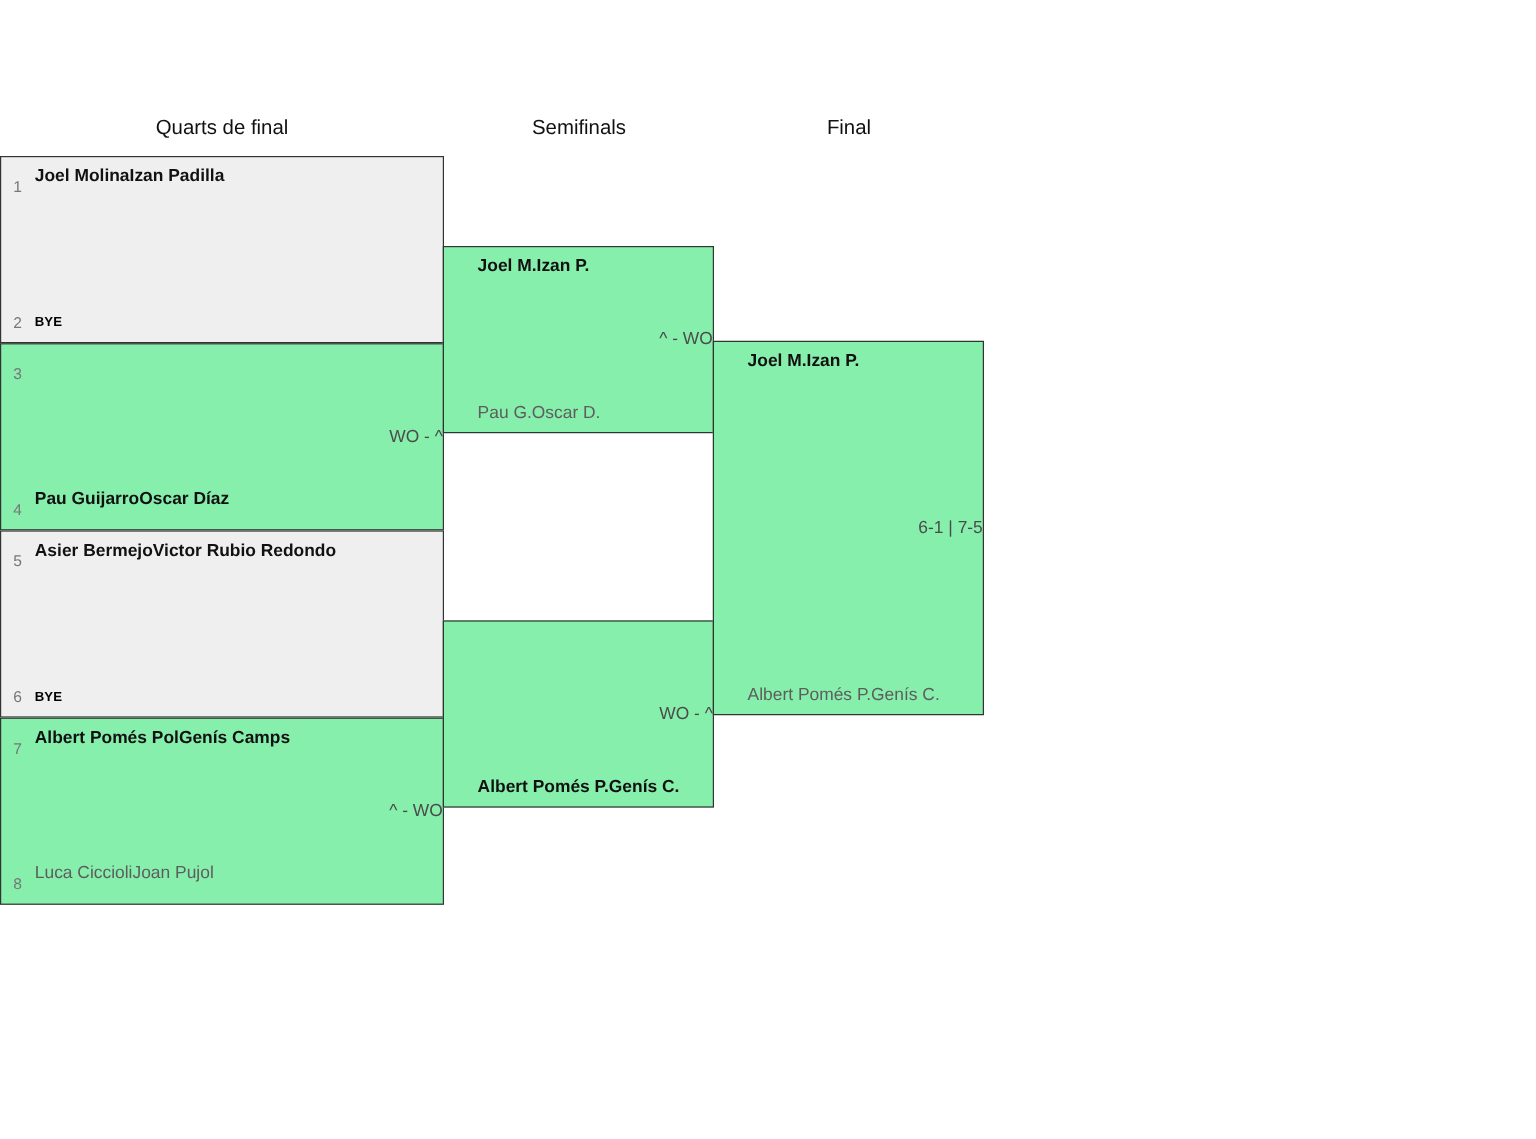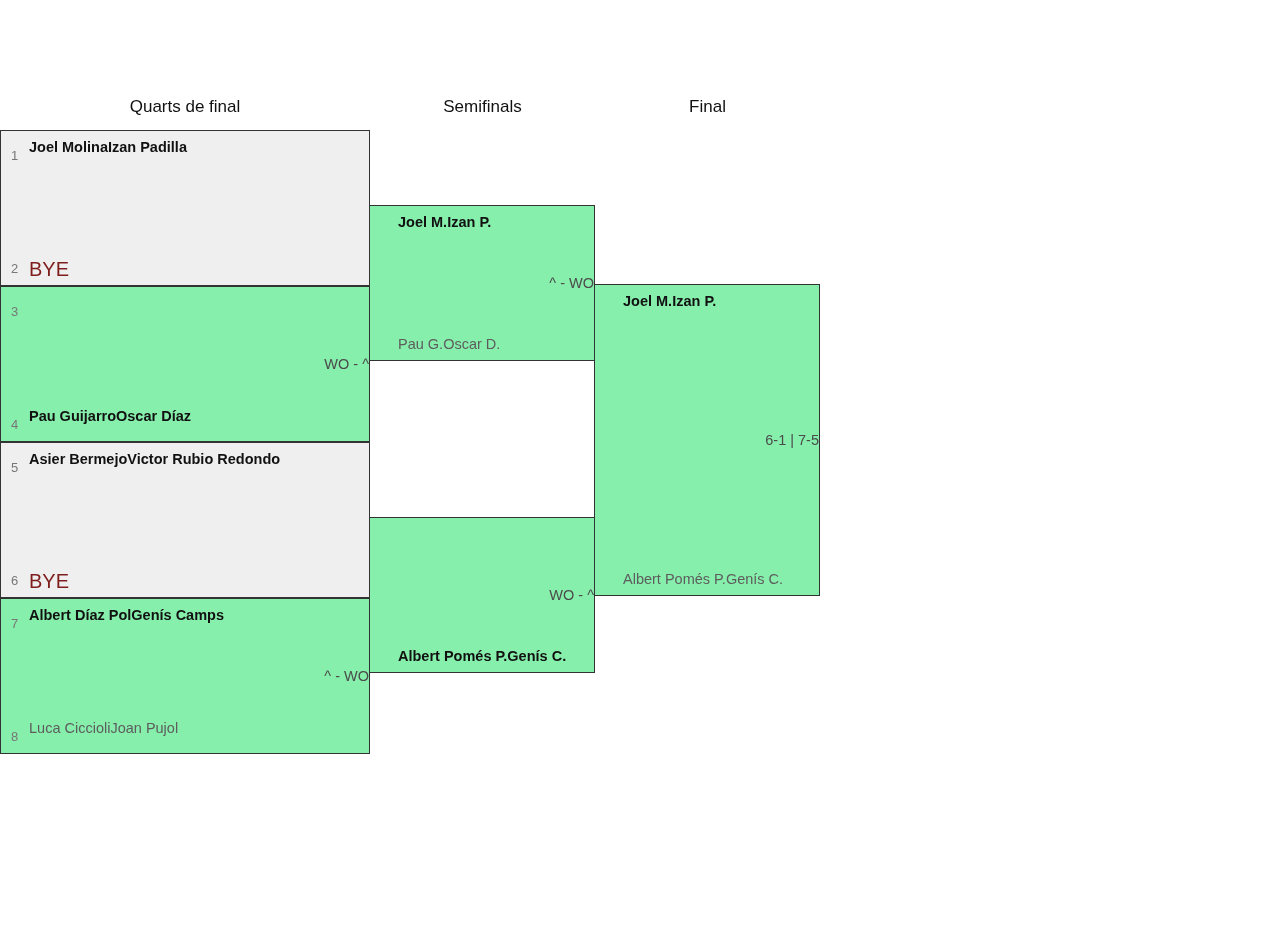--- a/index.html
+++ b/index.html
@@ -117,23 +117,23 @@
     flex-direction: row;
     line-height: 18px;
   }
   .name {
     font-size: 14.5px;
     white-space: nowrap;
   }
   .winner .name { color: #111111; font-weight: 700; }
   .loser  .name { color: #5d5d5d; font-weight: 400; }
   .bye-label {
-    font-size: 20px;
-    color: #7f1d1d;
-    font-weight: 400;
+    font-size: 11px;
+    color: #000000;
+    font-weight: 700;
     line-height: 18px;
   }
 
   .score {
     position: absolute;
     left: 0;
     width: 100%;
     text-align: right;
     font-size: 14.5px;
     color: #4b4b4b;
@@ -190,21 +190,21 @@
       </div>
       <div class="team team-bot loser team-bye">
         <span class="seed">6</span>
         <span class="bye-label">BYE</span>
       </div>
     </div>
     <div class="match" style="left: 0px; top: 598px; width: 370px; height: 156px;">
       <div class="team team-top winner">
         <span class="seed">7</span>
         <span class="names">
-          <span class="name">Albert Díaz Pol</span>
+          <span class="name">Albert Pomés Pol</span>
           <span class="name">Genís Camps</span>
         </span>
       </div>
       <div class="team team-bot loser">
         <span class="seed">8</span>
         <span class="names">
           <span class="name">Luca Ciccioli</span>
           <span class="name">Joan Pujol</span>
         </span>
       </div>

